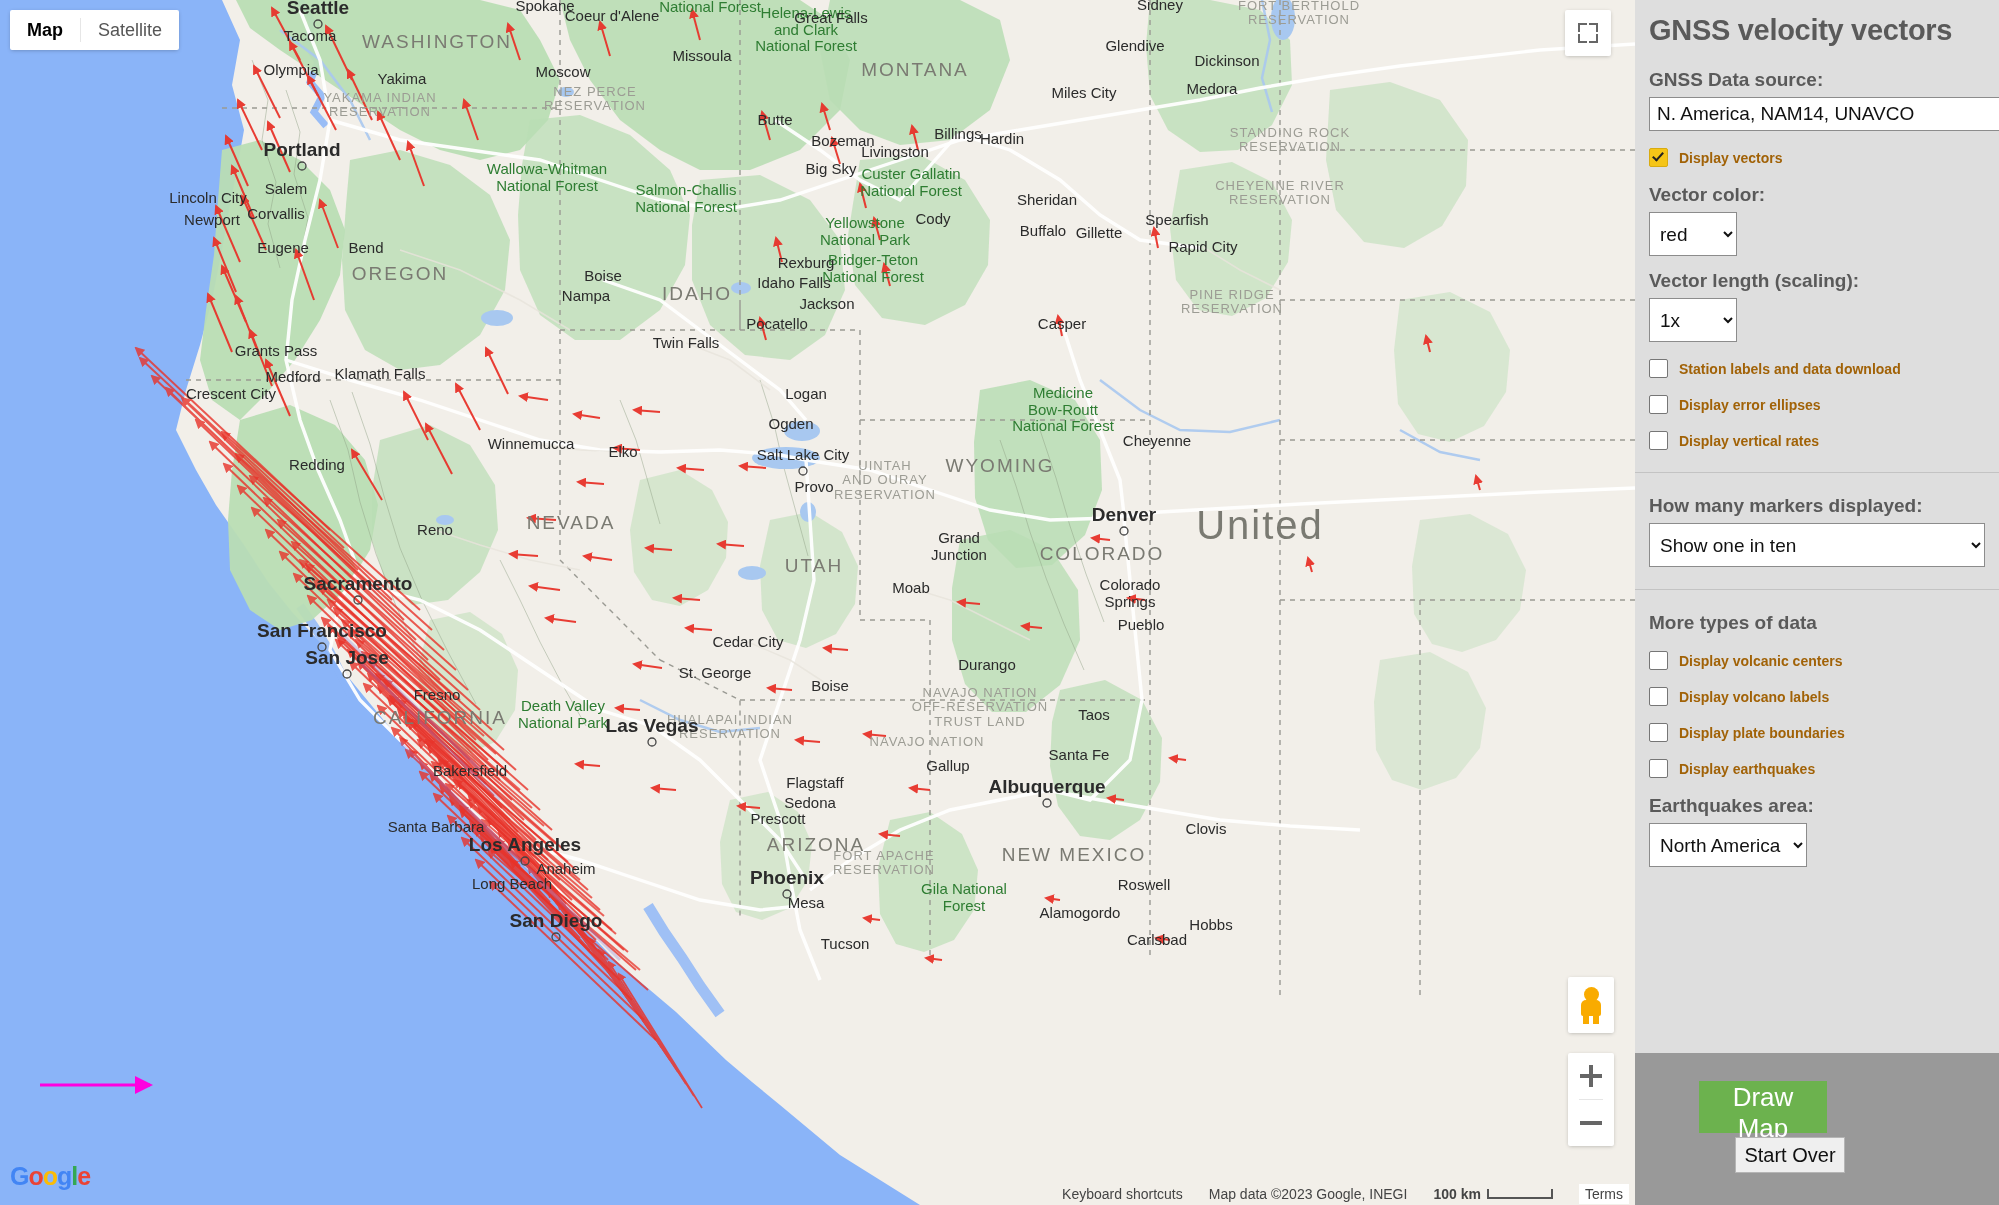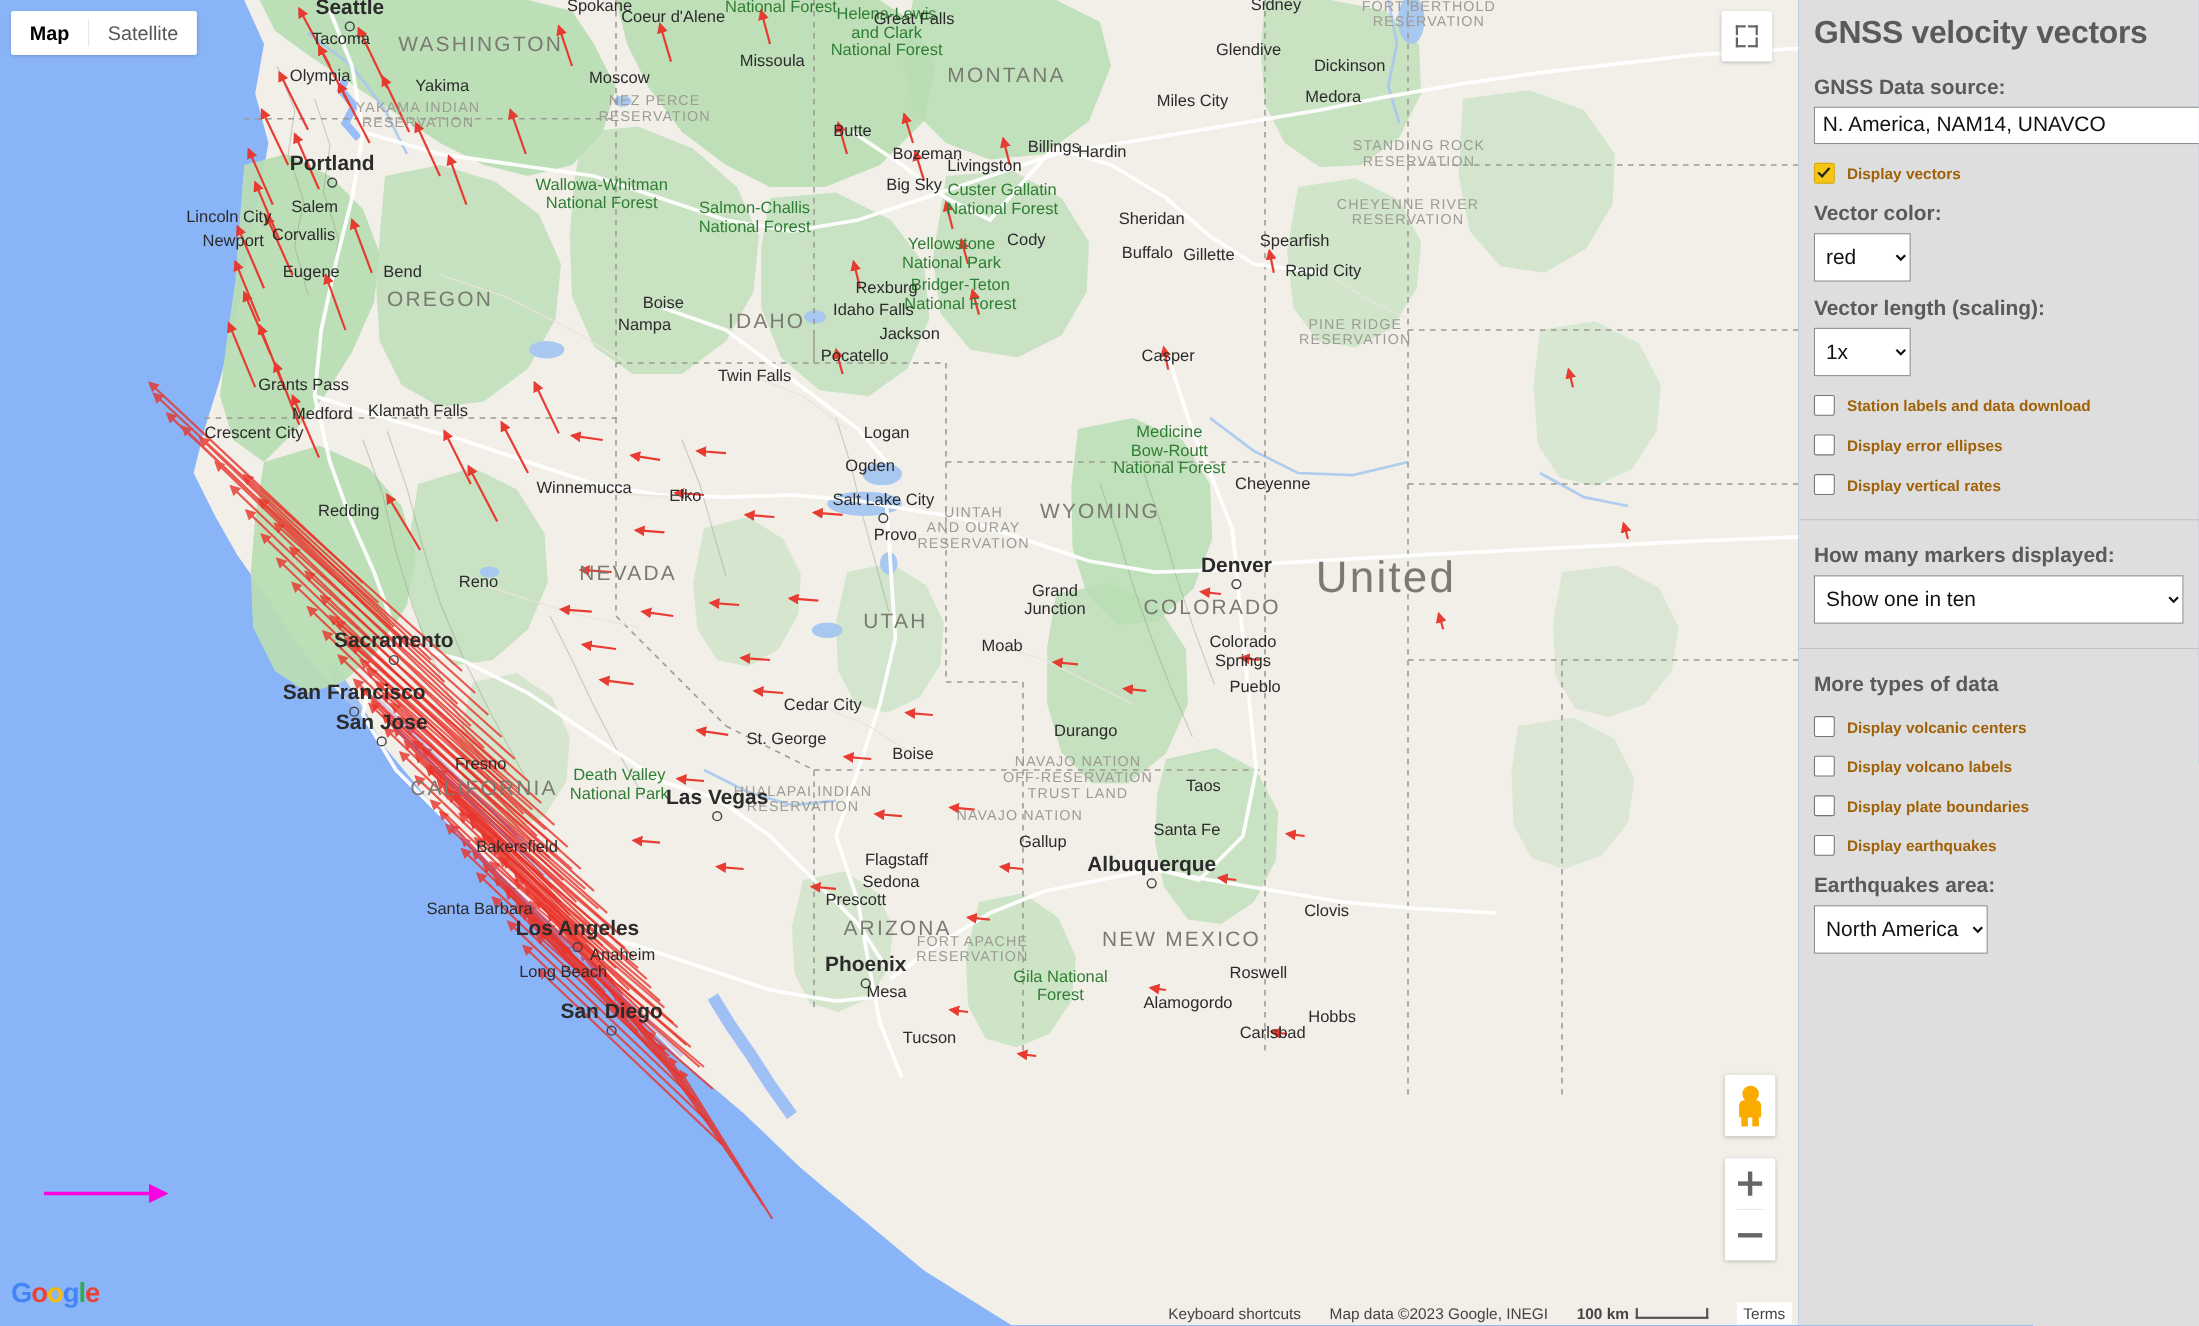--- a/index.html
+++ b/index.html
@@ -783,14 +783,18 @@
         <span class="box"></span>
         <span class="txt">Display earthquakes</span>
       </div>
 
       <div class="plabel">Earthquakes area:</div>
       <select class="pselect med">
         <option>North America</option>
       </select>
     </div>
 
+    <div class="footer">
+      <button class="drawbtn">Draw Map</button>
+      <button class="startbtn">Start Over</button>
+    </div>
   </div>
 </div>
 
 </body></html>

